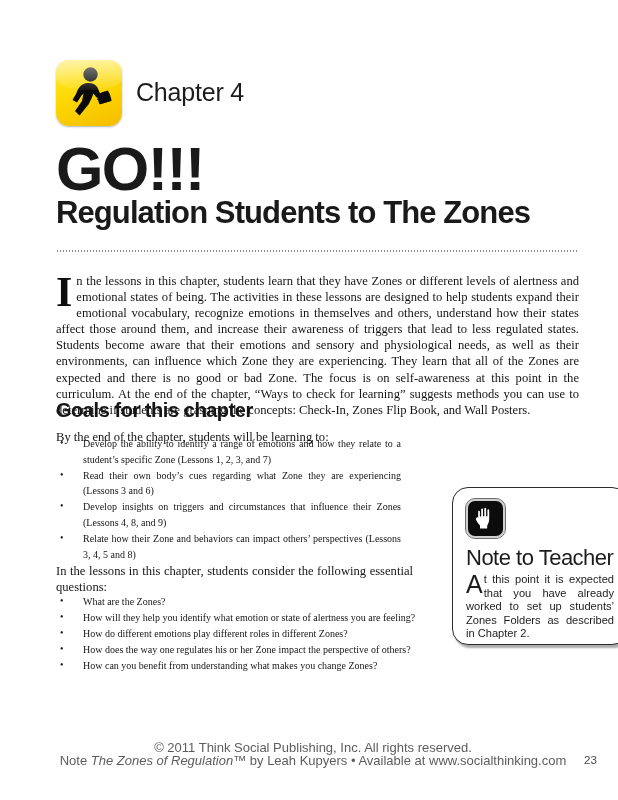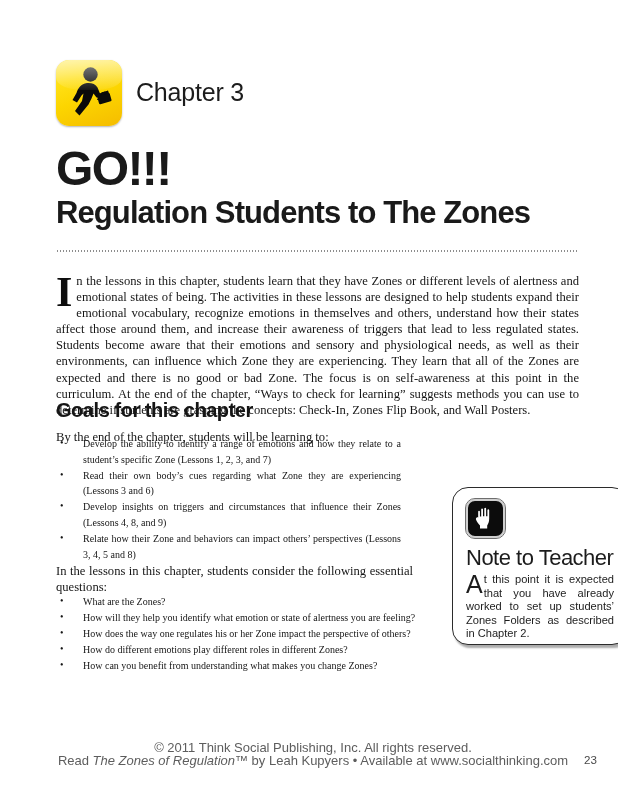--- a/index.html
+++ b/index.html
@@ -70,21 +70,21 @@
     padding-bottom: 2px;
   }
 
   
   .title-go {
     position: absolute;
     left: 9px;
     top: 145px;
     font-family: "Liberation Sans", sans-serif;
     font-weight: bold;
-    font-size: 48px;
+    font-size: 61px;
     line-height: 48px;
     letter-spacing: -1.6px;
     color: #1a1a1a;
   }
   .title-sub {
     position: absolute;
     left: 9px;
     top: 196px;
     font-family: "Liberation Sans", sans-serif;
     font-weight: bold;
@@ -286,21 +286,21 @@
     <div class="chapter-head">
       <div class="chapter-icon">
         <svg width="52" height="54" viewBox="0 0 52 54" xmlns="http://www.w3.org/2000/svg">
           <circle cx="27.5" cy="8.5" r="7.2" fill="#0a0a0a"></circle>
           <path d="M24 17 C18 18 15 22 13.5 27 L9.5 34 L14 36.5 L18.5 29.5 L20.5 27.5 L19 35 L12 45 L16.5 49.5 L25.5 38.5 L28.5 32.5 L30.5 27.5 L33.5 31.5 L38 30 L34.5 21.5 C32.5 18 28.5 16.6 24 17 Z" fill="#0a0a0a"></path>
           <path d="M33.5 29.5 L35.5 32.5 L34 33.2 L34 34 L47 30 L45 24.5 L34.8 28 Z" fill="#0a0a0a"></path>
           <rect x="35" y="28.5" width="13" height="8.5" rx="1.2" fill="#0a0a0a" transform="rotate(-16 41 33)"></rect>
           <rect x="38.5" y="25.8" width="4.5" height="2.6" rx="0.8" fill="#0a0a0a" transform="rotate(-16 40.7 27)"></rect>
         </svg>
       </div>
-      <div class="chapter-label">Chapter 3</div>
+      <div class="chapter-label">Chapter 4</div>
     </div>
 
     <div class="title-go">GO!!!</div>
     <div class="title-sub">Regulation Students to The Zones</div>
     <div class="dotted-rule"></div>
 
     <div class="body-block">
       <p class="intro-para"><span class="dropcap">I</span><span>n the lessons in this chapter, students learn that they have Zones or different levels of alertness and emotional states of being. The activities in these lessons are designed to help students expand their emotional vocabulary, recognize emotions in themselves and others, understand how their states affect those around them, and increase their awareness of triggers that lead to less regulated states. Students become aware that their emotions and sensory and physiological needs, as well as their environments, can influence which Zone they are experiencing. They learn that all of the Zones are expected and there is no good or bad Zone. The focus is on self-awareness at this point in the curriculum. At the end of the chapter, “Ways to check for learning” suggests methods you can use to determine if students are grasping the concepts: Check-In, Zones Flip Book, and Wall Posters.</span></p>
     </div>
 
@@ -310,37 +310,37 @@
       <li>Develop the ability to identify a range of emotions and how they relate to a student’s specific Zone (Lessons 1, 2, 3, and 7)</li>
       <li>Read their own body’s cues regarding what Zone they are experiencing (Lessons 3 and 6)</li>
       <li>Develop insights on triggers and circumstances that influence their Zones (Lessons 4, 8, and 9)</li>
       <li>Relate how their Zone and behaviors can impact others’ perspectives (Lessons 3, 4, 5 and 8)</li>
     </ul>
 
     <div class="questions-lead">In the lessons in this chapter, students consider the following essential questions:</div>
     <ul class="doc-list questions-list">
       <li>What are the Zones?</li>
       <li>How will they help you identify what emotion or state of alertness you are feeling?</li>
+      <li>How do different emotions play different roles in different Zones?</li>
       <li>How does the way one regulates his or her Zone impact the perspective of others?</li>
-      <li>How do different emotions play different roles in different Zones?</li>
       <li>How can you benefit from understanding what makes you change Zones?</li>
     </ul>
 
     <div class="note-box">
       <div class="note-inner">
         <div class="note-icon">
           <svg width="20" height="26" viewBox="0 0 20 26" xmlns="http://www.w3.org/2000/svg">
             <path d="M3.2 12.5 L3.2 6.6 C3.2 5.5 4.9 5.5 4.9 6.6 L4.9 11.4 L6.2 11.4 L6.2 4.3 C6.2 3.1 8.0 3.1 8.0 4.3 L8.0 11.2 L9.3 11.2 L9.3 3.6 C9.3 2.4 11.1 2.4 11.1 3.6 L11.1 11.2 L12.4 11.2 L12.4 5.2 C12.4 4.0 14.2 4.0 14.2 5.2 L14.2 13.6 C14.2 17.0 13.4 18.6 12.2 20.4 L12.2 23.6 L5.0 23.6 L5.0 20.6 C3.2 18.5 1.6 16.6 1.0 14.6 C0.5 13.0 2.2 12.0 3.2 12.5 Z" fill="#ffffff"></path>
           </svg>
         </div>
         <div class="note-title">Note to Teacher</div>
         <div class="note-text"><span class="note-dropcap">A</span><span>t this point it is expected that you have already worked to set up students’ Zones Folders as described in Chapter 2.</span></div>
       </div>
     </div>
 
     <div class="footer">
       <div>© 2011 Think Social Publishing, Inc. All rights reserved.</div>
-      <div><span>Read </span><em>The Zones of Regulation™</em><span> by Leah Kupyers • Available at www.socialthinking.com</span></div>
+      <div><span>Note </span><em>The Zones of Regulation™</em><span> by Leah Kupyers • Available at www.socialthinking.com</span></div>
     </div>
     <div class="page-number">23</div>
 
   </div>
 </div>
 
 </body></html>

